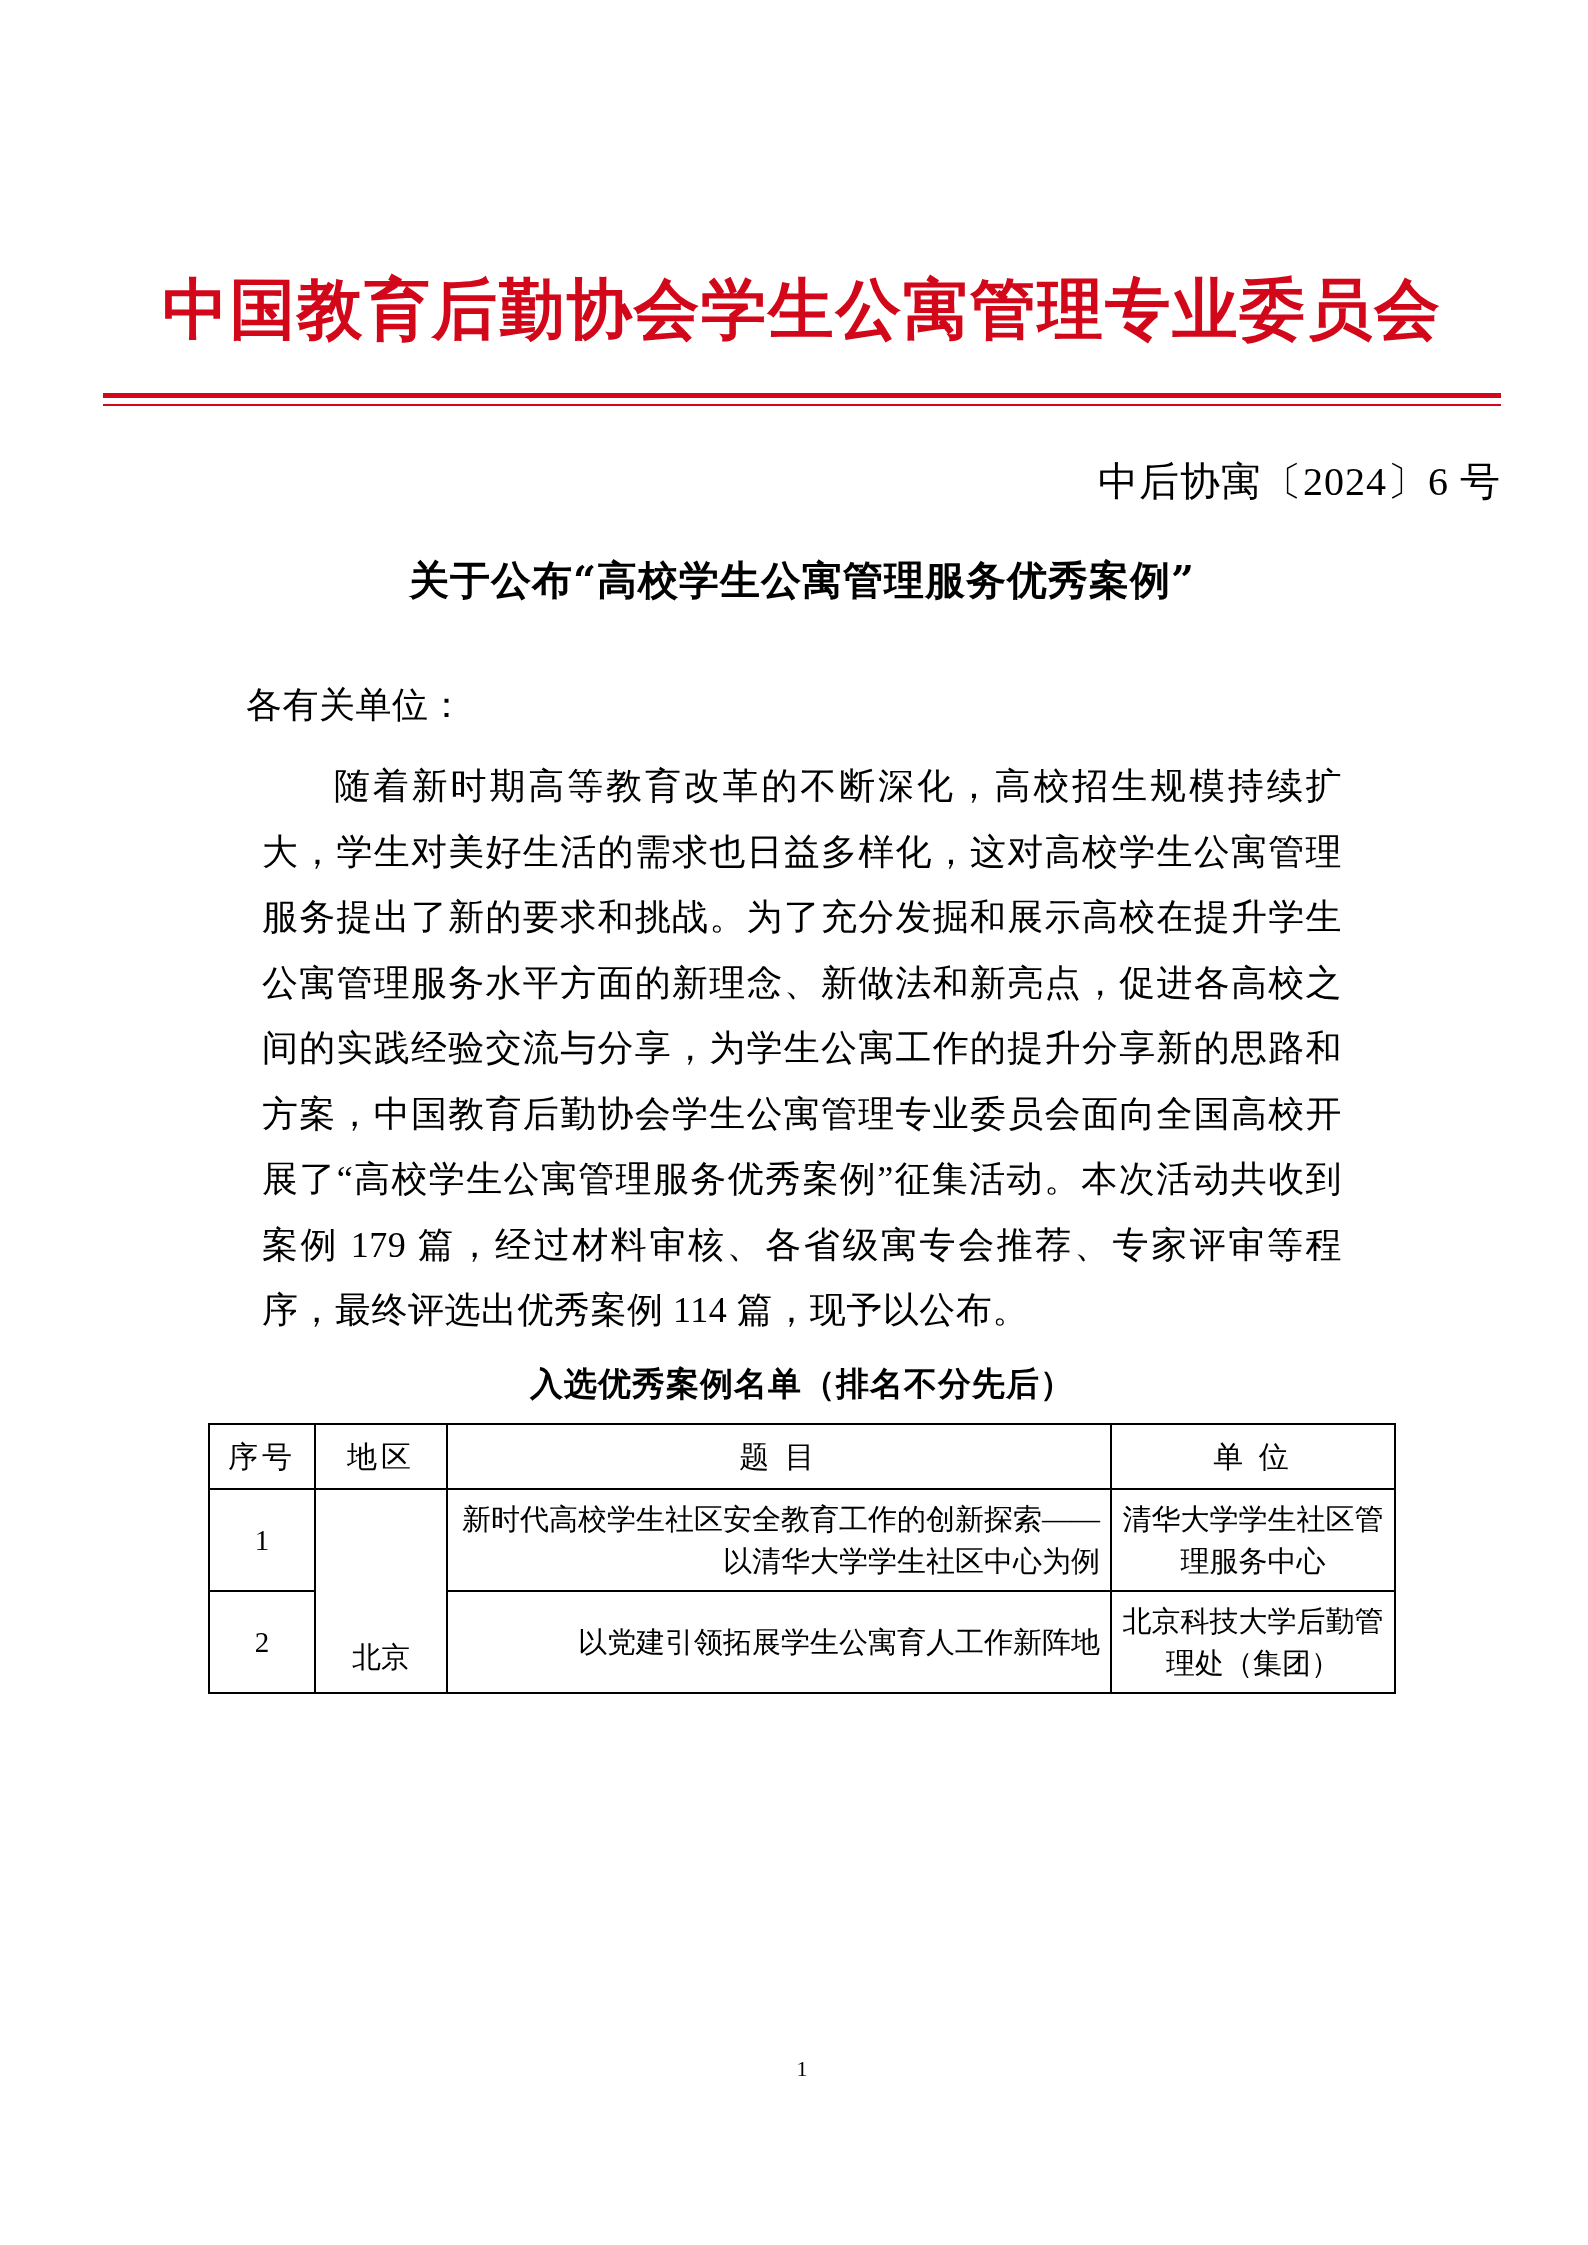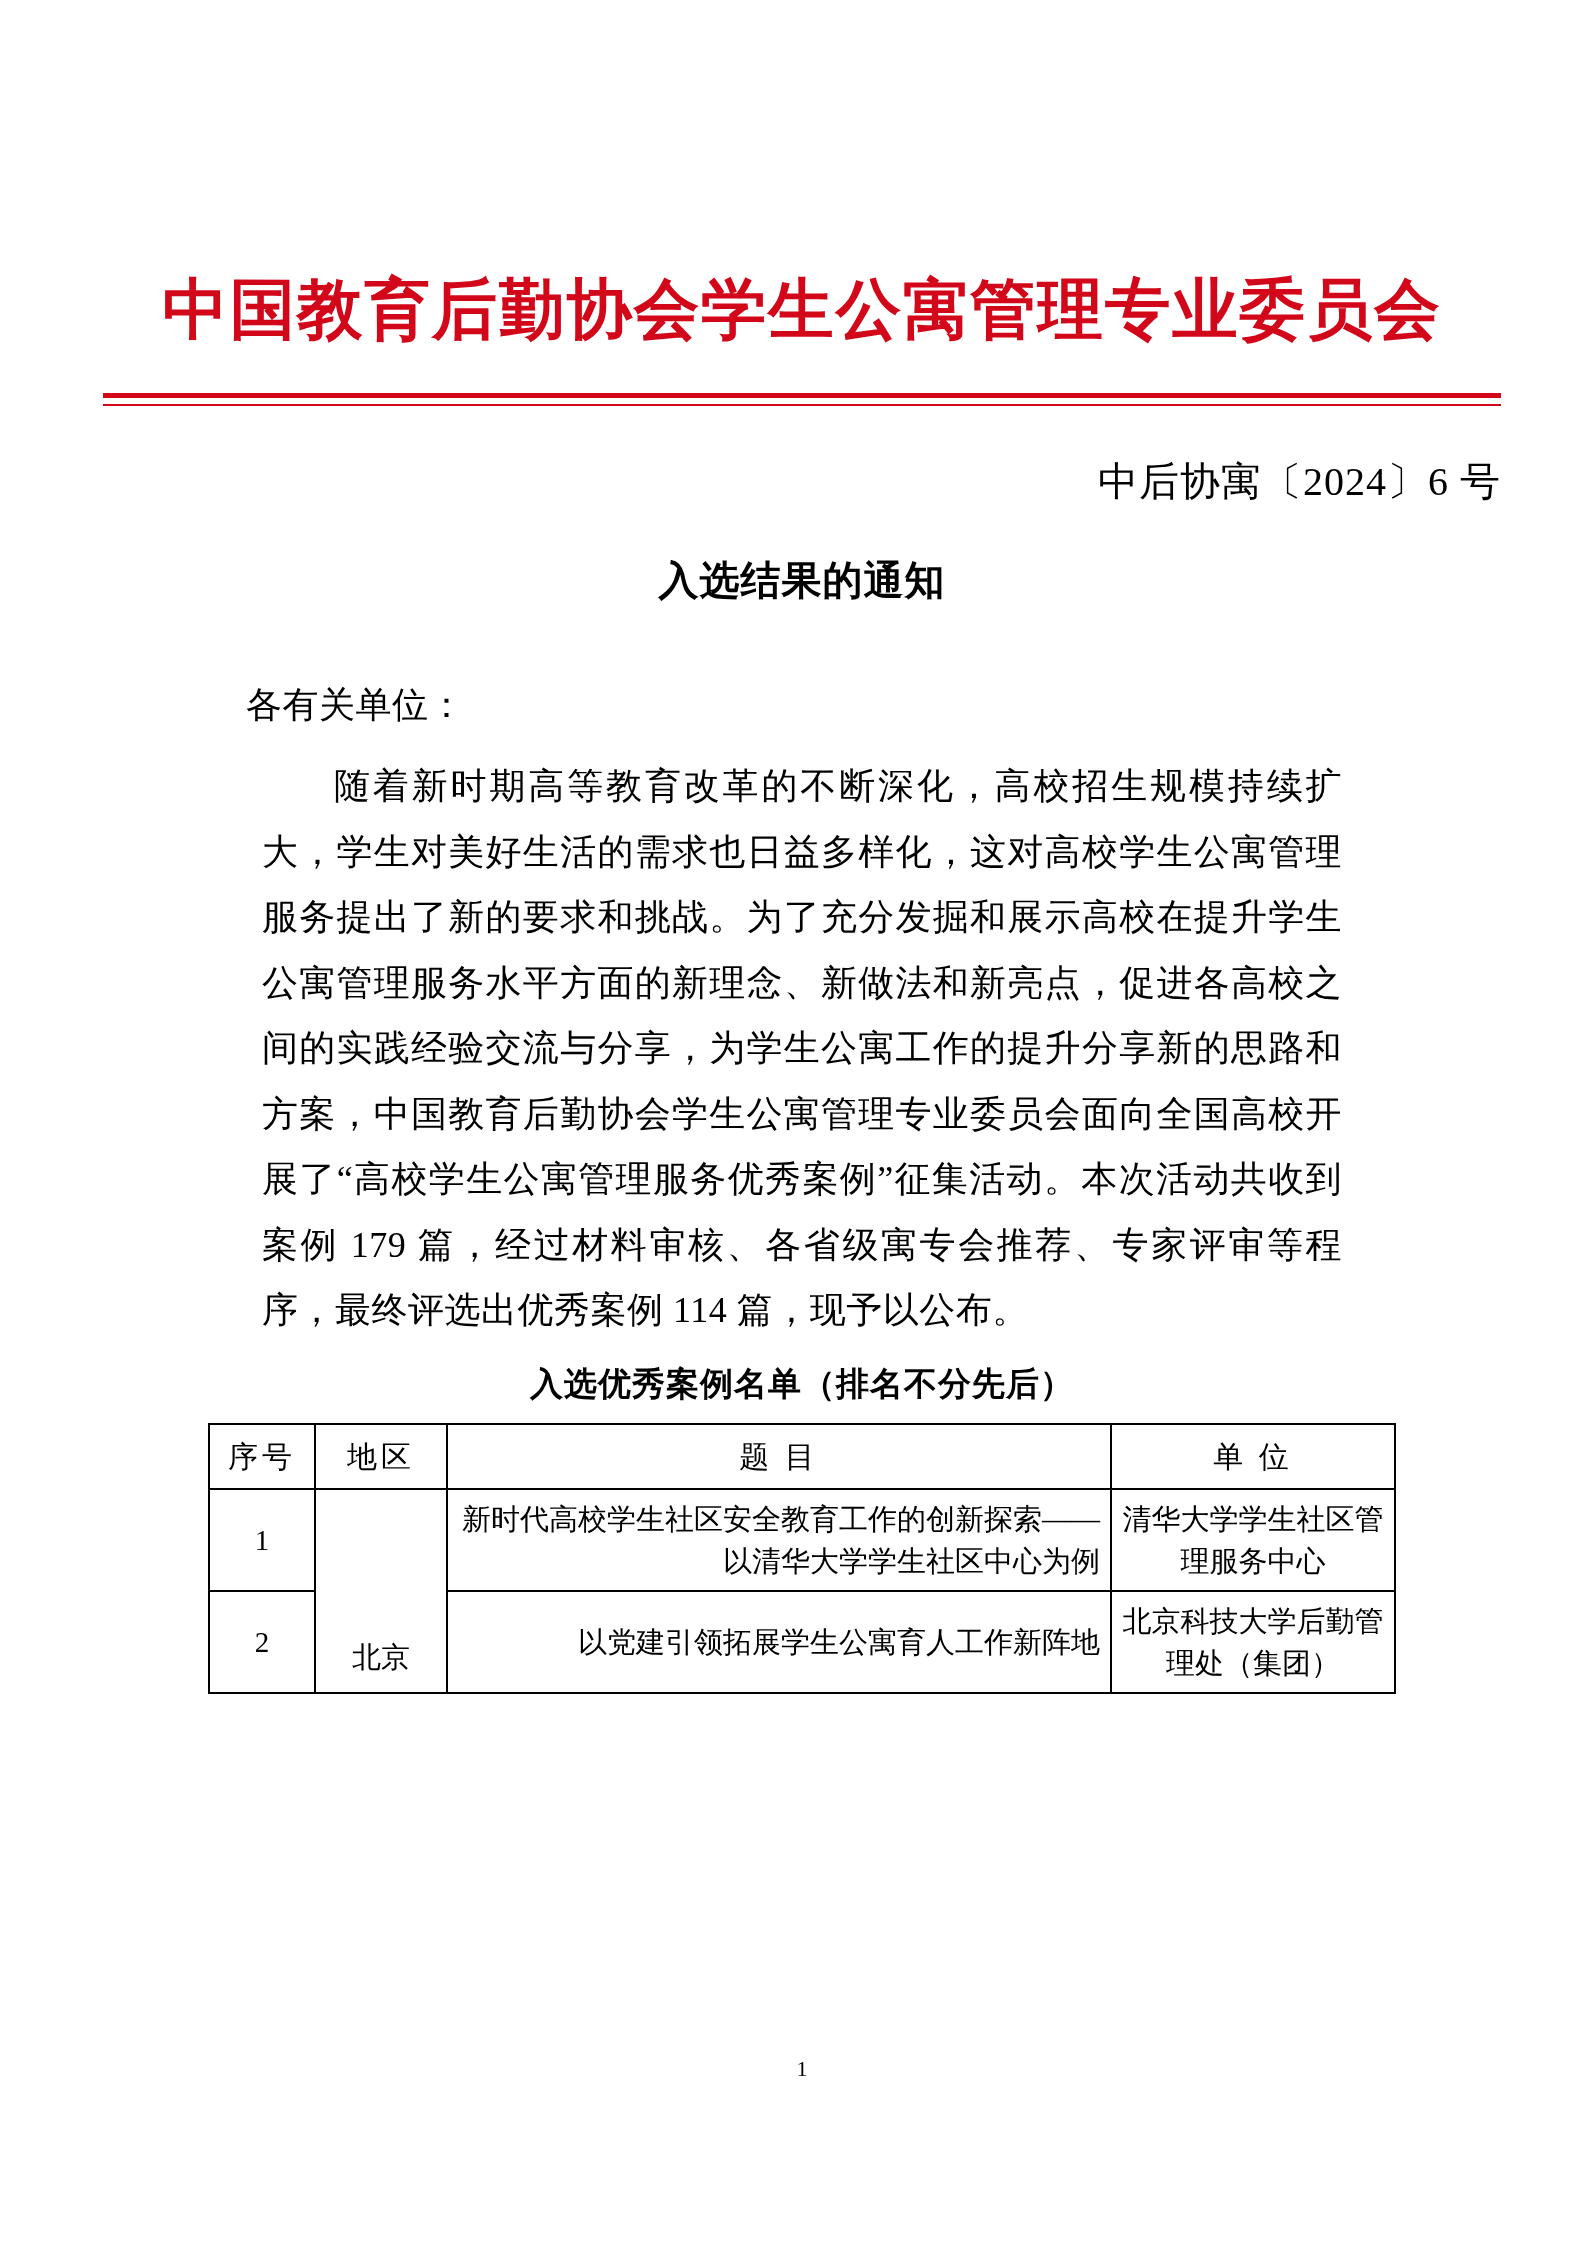--- a/index.html
+++ b/index.html
@@ -146,21 +146,21 @@
 
   <div class="rule-wrap">
     <div class="rule-thick"></div>
     <div class="rule-gap"></div>
     <div class="rule-thin"></div>
   </div>
 
   <div class="docnum">中后协寓〔2024〕6 号</div>
 
   <div class="doc-title">
-    <div>入选结果的通知</div>
+    <div>关于公布“高校学生公寓管理服务优秀案例”</div>
   </div>
 
   <div class="body-block">
     <p class="salutation">各有关单位：</p>
     <p class="para">随着新时期高等教育改革的不断深化，高校招生规模持续扩大，学生对美好生活的需求也日益多样化，这对高校学生公寓管理服务提出了新的要求和挑战。为了充分发掘和展示高校在提升学生公寓管理服务水平方面的新理念、新做法和新亮点，促进各高校之间的实践经验交流与分享，为学生公寓工作的提升分享新的思路和方案，中国教育后勤协会学生公寓管理专业委员会面向全国高校开展了“高校学生公寓管理服务优秀案例”征集活动。本次活动共收到案例 179 篇，经过材料审核、各省级寓专会推荐、专家评审等程序，最终评选出优秀案例 114 篇，现予以公布。</p>
   </div>
 
   <div class="tbl-wrap">
     <div class="table-caption">入选优秀案例名单（排名不分先后）</div>
     <table class="list">

